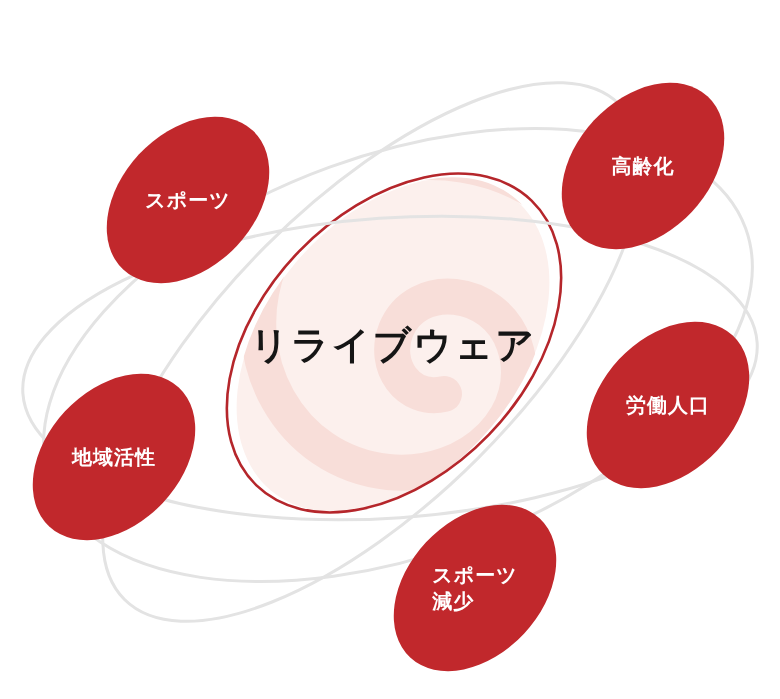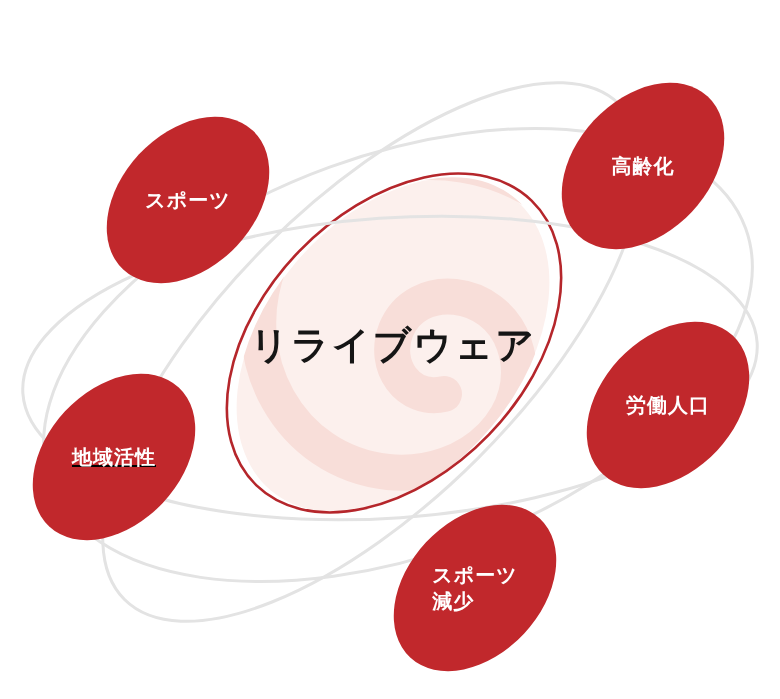--- a/index.html
+++ b/index.html
@@ -56,21 +56,21 @@
     transform:translate(-50%,-50%) rotate(-47deg);
   }
   .sat-label{
     position:relative;z-index:1;color:var(--satellite-text);
     font-size:20px;font-weight:bold;letter-spacing:1px;text-align:left;
     line-height:1.3;white-space:pre-line;
   }
   .sat-sports{left:188px;top:200px;}
   .sat-aging{left:643px;top:166px;}
   .sat-care{left:668px;top:405px;}
-  .sat-regional{left:114px;top:457px;text-decoration:underline;}
+  .sat-regional{left:114px;top:457px;}
   .sat-labor{left:475px;top:588px;}
 </style>
 </head>
 <body>
 
 <div class="stage">
 
   <div class="center-node">
     <div class="center-ellipse"></div>
   </div>

